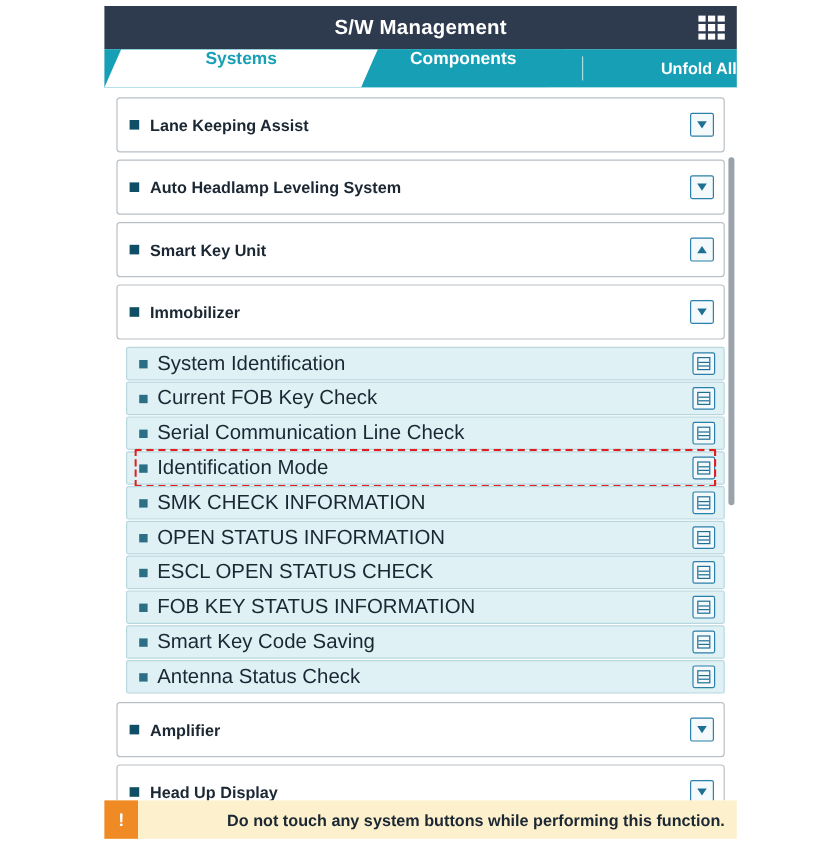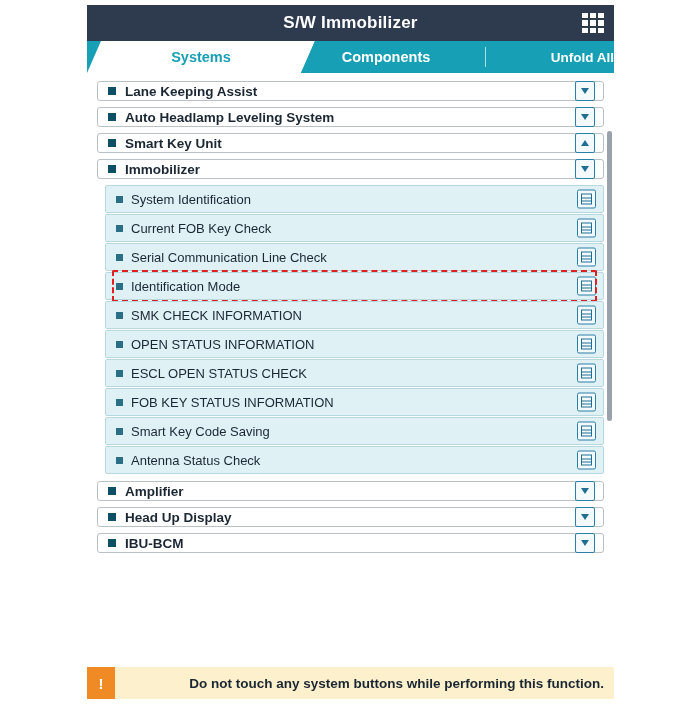--- a/index.html
+++ b/index.html
@@ -58,21 +58,21 @@
     background: #17a0b5;
     display: flex;
     align-items: stretch;
   }
   .tab {
     position: relative;
     color: #ffffff;
     font-size: 14.5px;
     font-weight: bold;
     display: flex;
-    align-items: center;
+    align-items: flex-start;
     justify-content: center;
     cursor: pointer;
   }
   .tab-systems {
     width: 228px;
     background: #ffffff;
     color: #17a0b5;
     clip-path: polygon(14px 0, 100% 0, calc(100% - 14px) 100%, 0 100%);
   }
   .tab-components {
@@ -101,21 +101,21 @@
     position: relative;
     height: 594px;
     background: #ffffff;
     padding: 8px 10px 0 10px;
     box-sizing: border-box;
     overflow: hidden;
   }
   .row {
     position: relative;
     box-sizing: border-box;
-    height: 20px;
+    height: 46px;
     margin-bottom: 6px;
     border: 1px solid #b9c0c6;
     border-radius: 3px;
     background: #ffffff;
     display: flex;
     align-items: center;
     padding-left: 10px;
     cursor: pointer;
   }
   .row.system {
@@ -144,21 +144,21 @@
     background: #2b6f86;
     margin-right: 8px;
   }
   .label {
     font-size: 13.5px;
     color: #1b2733;
     font-weight: bold;
   }
   .row.sub .label {
     font-weight: normal;
-    font-size: 13px;
+    font-size: 17px;
     color: #1b2733;
   }
   .row-action {
     position: absolute;
     right: 8px;
     top: 50%;
     transform: translateY(-50%);
     width: 18px;
     height: 18px;
     border: 1px solid #2b7fa8;
@@ -265,21 +265,21 @@
     color: #1b2733;
     padding-right: 10px;
   }
 </style>
 </head>
 <body>
 
 <div class="app">
 
   <div class="titlebar">
-    <span class="title">S/W Immobilizer</span>
+    <span class="title">S/W Management</span>
     <span class="grid-icon">
       <i></i>
         <i></i>
         <i></i>
         <i></i>
         <i></i>
         <i></i>
         <i></i>
         <i></i>
         <i></i>

